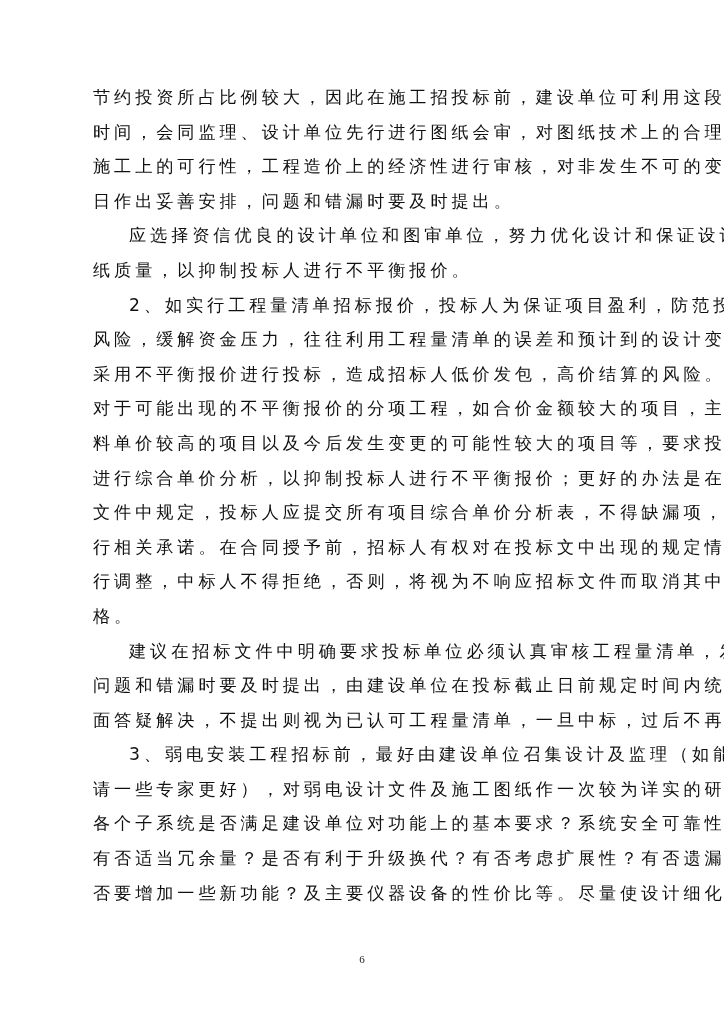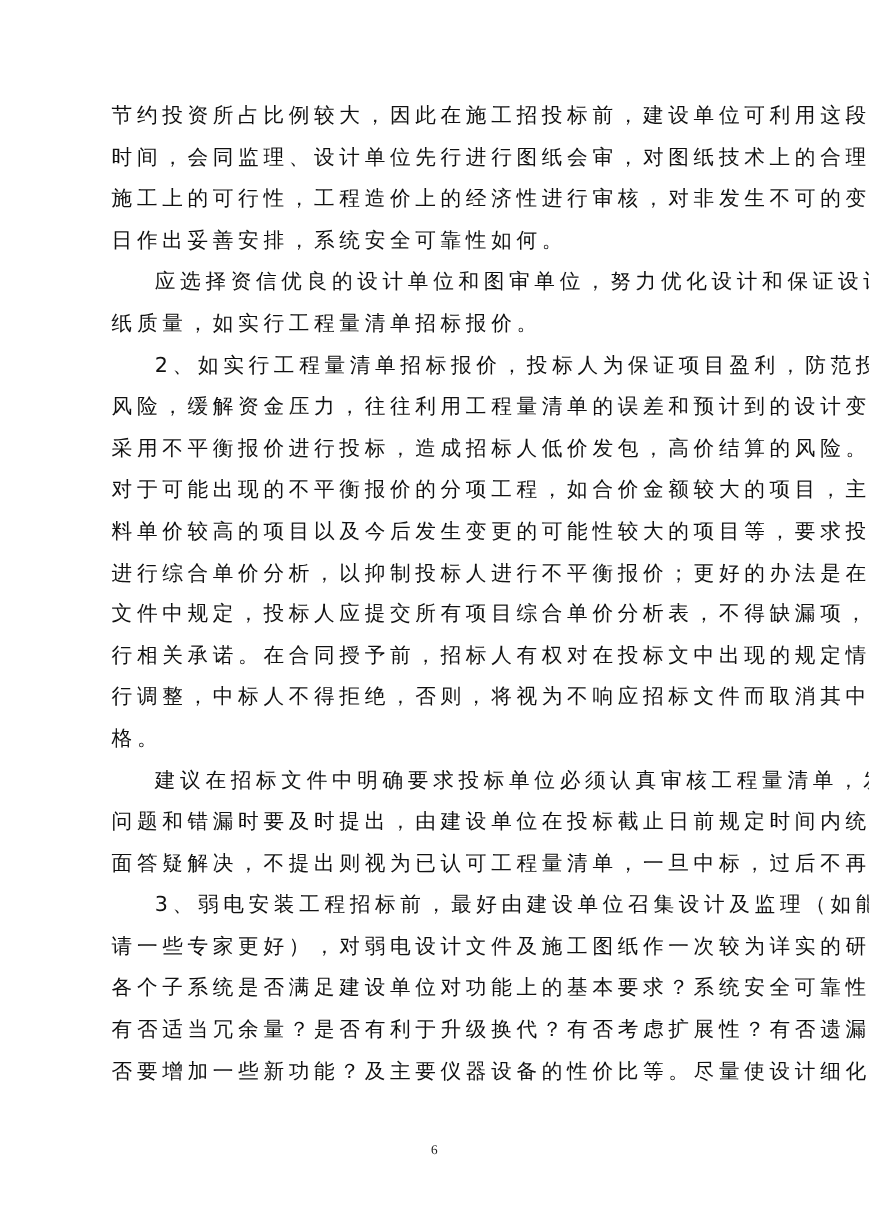--- a/index.html
+++ b/index.html
@@ -52,24 +52,24 @@
   </style>
 </head>
 <body>
 
 <div class="page">
   <div class="body-text">
 
     <div class="line">节约投资所占比例较大，因此在施工招投标前，建设单位可利用这段间隙</div>
     <div class="line">时间，会同监理、设计单位先行进行图纸会审，对图纸技术上的合理性，</div>
     <div class="line">施工上的可行性，工程造价上的经济性进行审核，对非发生不可的变更早</div>
-    <div class="line">日作出妥善安排，系统安全可靠性如何。</div>
+    <div class="line">日作出妥善安排，问题和错漏时要及时提出。</div>
 
     <div class="line indent">应选择资信优良的设计单位和图审单位，努力优化设计和保证设计图</div>
-    <div class="line">纸质量，如实行工程量清单招标报价。</div>
+    <div class="line">纸质量，以抑制投标人进行不平衡报价。</div>
 
     <div class="line indent">2、如实行工程量清单招标报价，投标人为保证项目盈利，防范投标</div>
     <div class="line">风险，缓解资金压力，往往利用工程量清单的误差和预计到的设计变更，</div>
     <div class="line">采用不平衡报价进行投标，造成招标人低价发包，高价结算的风险。为此</div>
     <div class="line">对于可能出现的不平衡报价的分项工程，如合价金额较大的项目，主要材</div>
     <div class="line">料单价较高的项目以及今后发生变更的可能性较大的项目等，要求投标人</div>
     <div class="line">进行综合单价分析，以抑制投标人进行不平衡报价；更好的办法是在招标</div>
     <div class="line">文件中规定，投标人应提交所有项目综合单价分析表，不得缺漏项，并进</div>
     <div class="line">行相关承诺。在合同授予前，招标人有权对在投标文中出现的规定情况进</div>
     <div class="line">行调整，中标人不得拒绝，否则，将视为不响应招标文件而取消其中标资</div>

